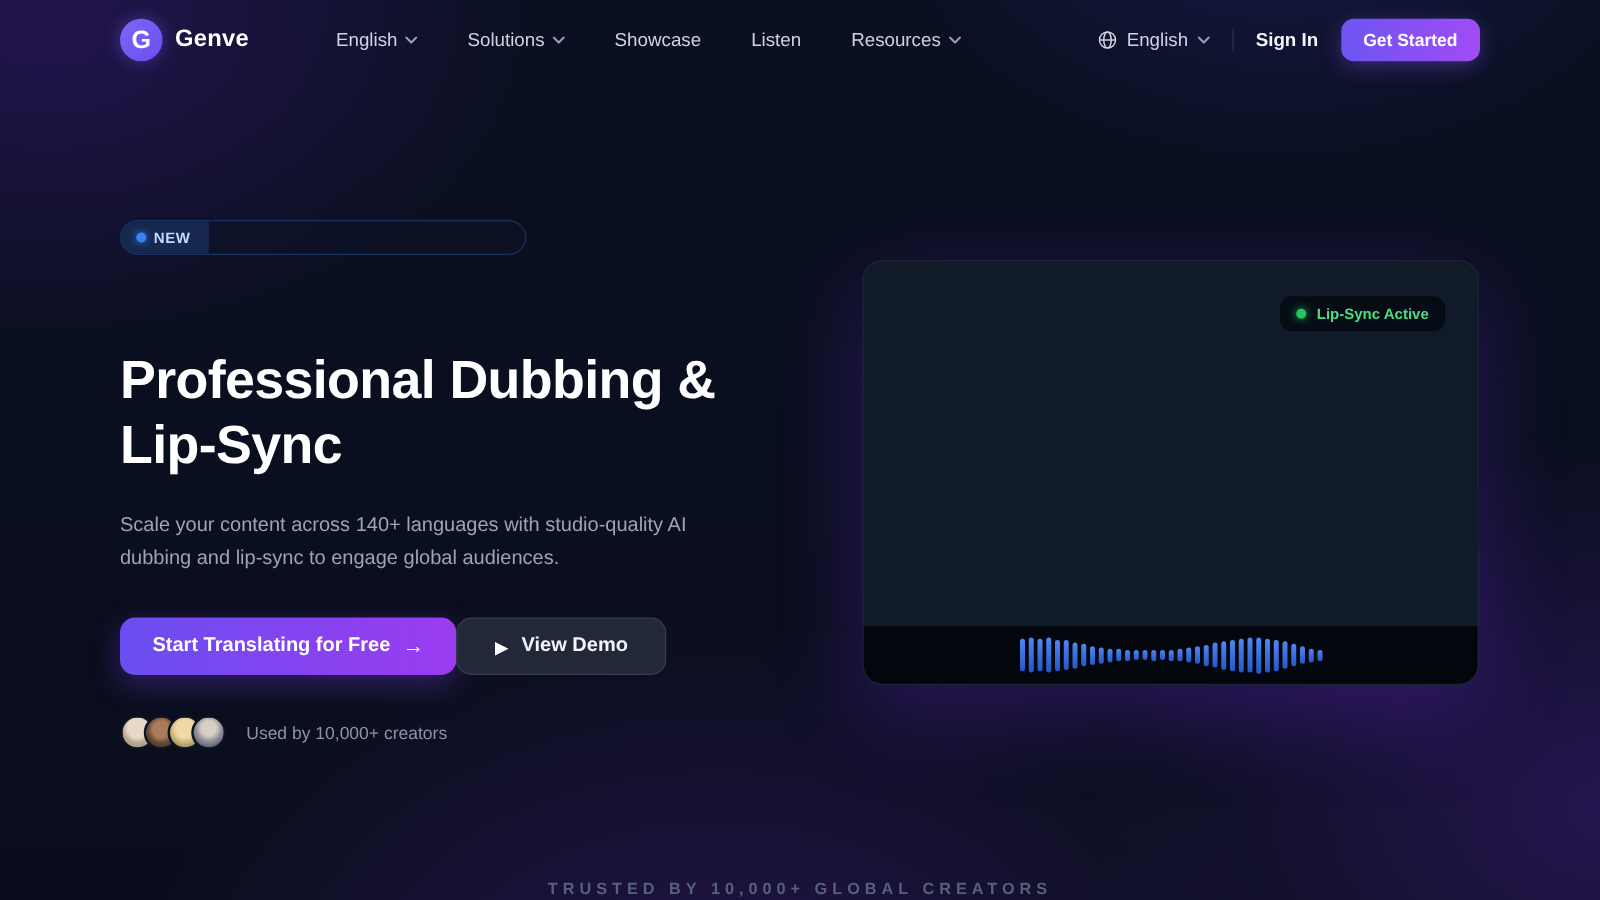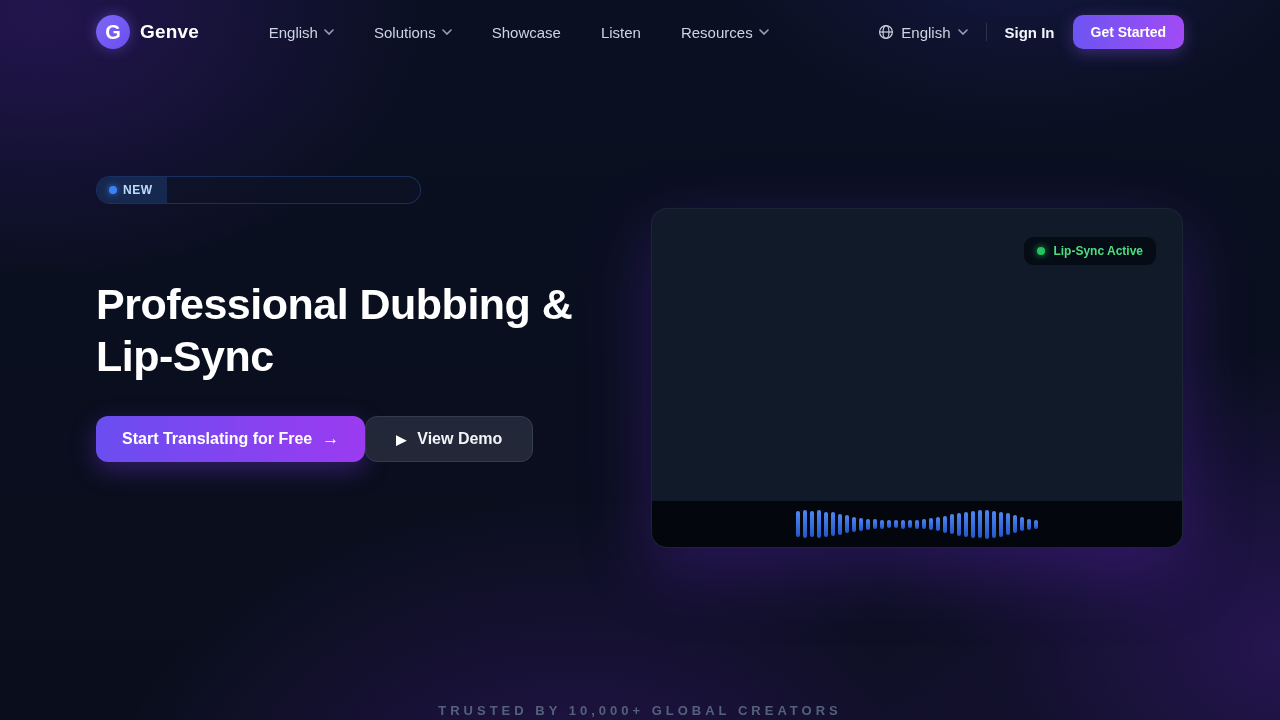--- a/index.html
+++ b/index.html
@@ -62,21 +62,21 @@
   .social { display:flex; align-items:center; gap:16px; margin-top:32px; }
   .avatars { display:flex; }
   .avatar { width:28px; height:28px; border-radius:50%; border:2px solid #0d1322; margin-left:-9px; }
   .avatar:first-child { margin-left:0; }
   .av1 { background:radial-gradient(circle at 50% 35%, #e8d8c8 0 40%, #b9a98f 60%, #8e8f96 100%); }
   .av2 { background:radial-gradient(circle at 50% 40%, #a97c5e 0 35%, #5e4632 60%, #3e2f27 100%); }
   .av3 { background:radial-gradient(circle at 50% 38%, #f0d9a8 0 38%, #d3b87a 55%, #4d7a4a 100%); }
   .av4 { background:radial-gradient(circle at 50% 36%, #d9cfc6 0 30%, #8d8d95 55%, #2c3a55 100%); }
   .social-text { font-size:14px; color:#8b95a9; }
   
-  .vcard { position:absolute; top:208px; right:97px; width:532px; height:340px;
+  .vcard { position:absolute; top:208px; right:97px; width:493px; height:340px;
     border-radius:16px; background:#111a29; border:1px solid rgba(255,255,255,0.05);
     box-shadow:0 24px 70px rgba(109,40,217,0.30); }
   .status-badge { position:absolute; top:28px; right:26px; display:flex; align-items:center; gap:8px;
     padding:7px 13px; border-radius:9px; background:rgba(3,7,15,0.72); cursor:default; }
   .dot-green { width:8px; height:8px; border-radius:50%; background:#22c55e;
     box-shadow:0 0 7px rgba(34,197,94,0.9); }
   .status-badge span { font-size:12px; font-weight:bold; color:#4ade80; }
   .listen-row { position:absolute; right:26px; bottom:73px; display:flex; align-items:center; gap:10px; }
   .listen-pill { display:flex; align-items:center; gap:7px; padding:6px 11px; border-radius:8px;
     background:rgba(10,16,30,0.82); }
@@ -153,32 +153,42 @@
       </div>
       <div class="ticker">#1 New Product on the Lip-Sync Market</div>
     </div>
 
     <h1 class="h1">
       <br>
       <span>Professional Dubbing &amp;</span><br>
       <span>Lip-Sync</span>
     </h1>
 
+    <p class="desc">Scale your content across 140+ languages with studio-quality AI dubbing and lip-sync to engage global audiences.</p>
 
     <div class="cta-row">
       <button class="btn-primary">
         <span>Start Translating for Free</span>
         <span class="arrow">→</span>
       </button>
       <button class="btn-secondary">
         <span class="play-glyph">▶</span>
         <span>View Demo</span>
       </button>
     </div>
 
+    <div class="social">
+      <div class="avatars">
+        <div class="avatar av1"></div>
+        <div class="avatar av2"></div>
+        <div class="avatar av3"></div>
+        <div class="avatar av4"></div>
+      </div>
+      <span class="social-text">Used by 10,000+ creators</span>
+    </div>
   </div>
 
   <div class="vcard">
     <div class="status-badge">
       <div class="dot-green"></div>
       <span>Lip-Sync Active</span>
     </div>
     <div class="wave-strip">
       <div style="display:flex;align-items:center;gap:3px;">
           <div class="wbar" style="height: 26px;"></div>

